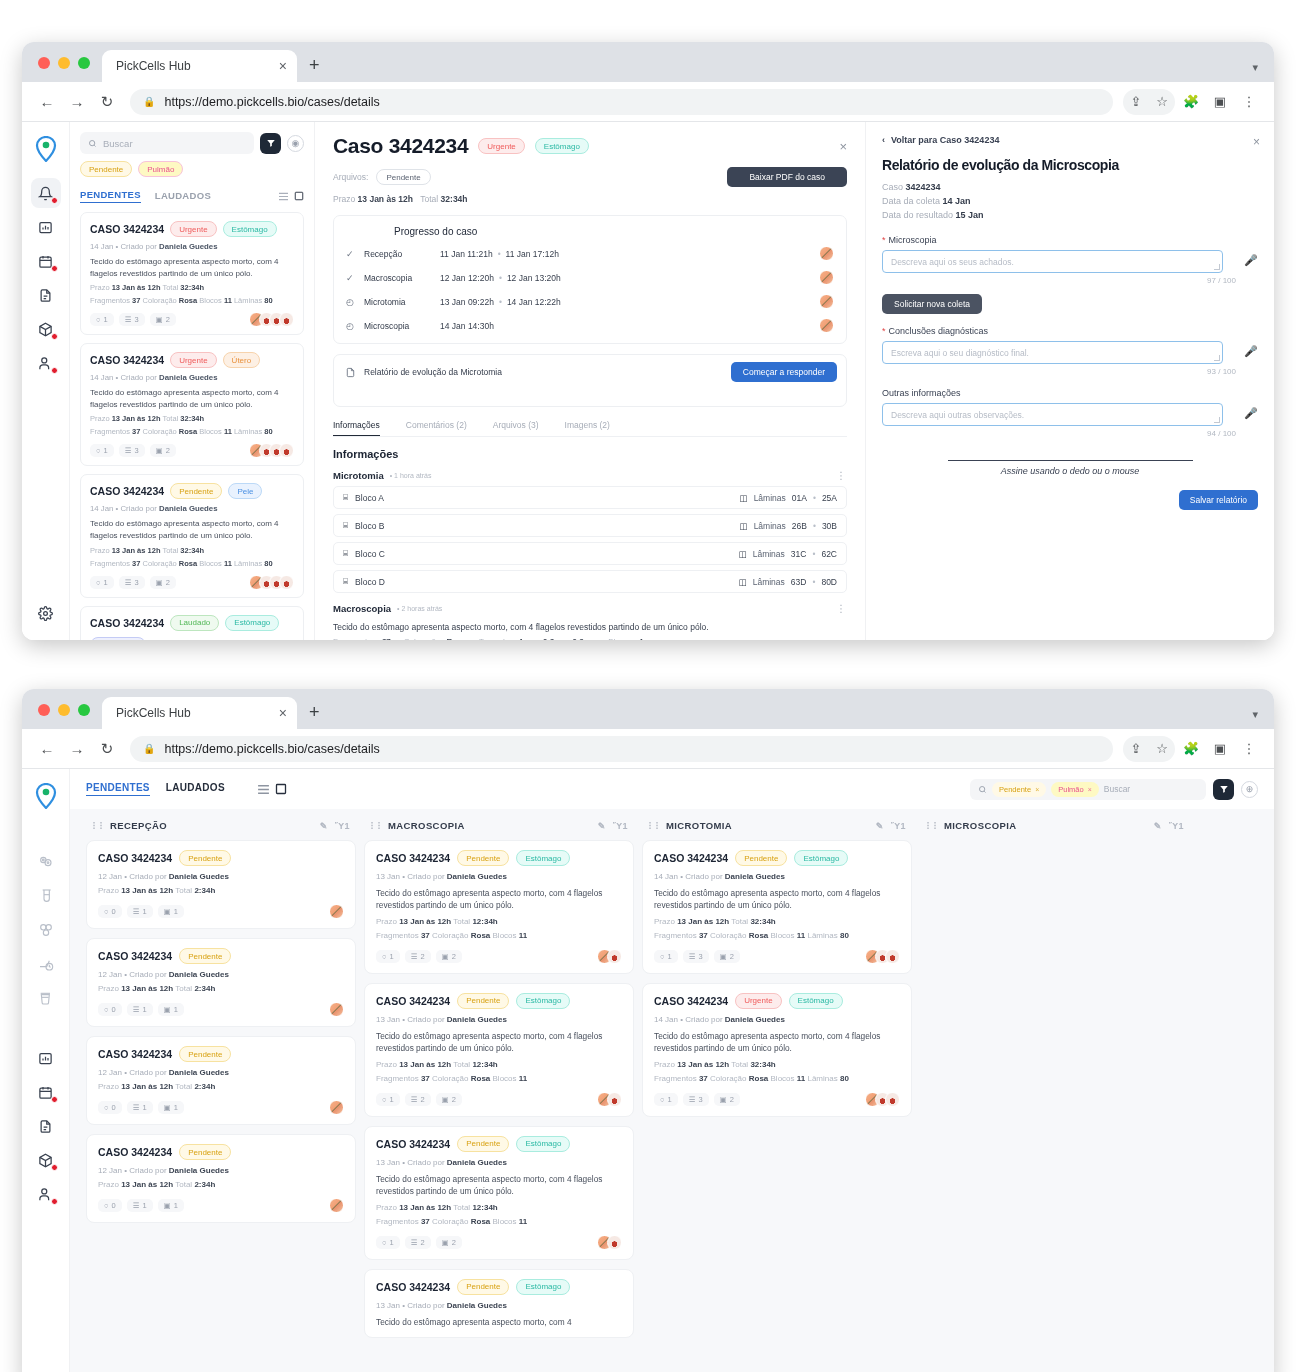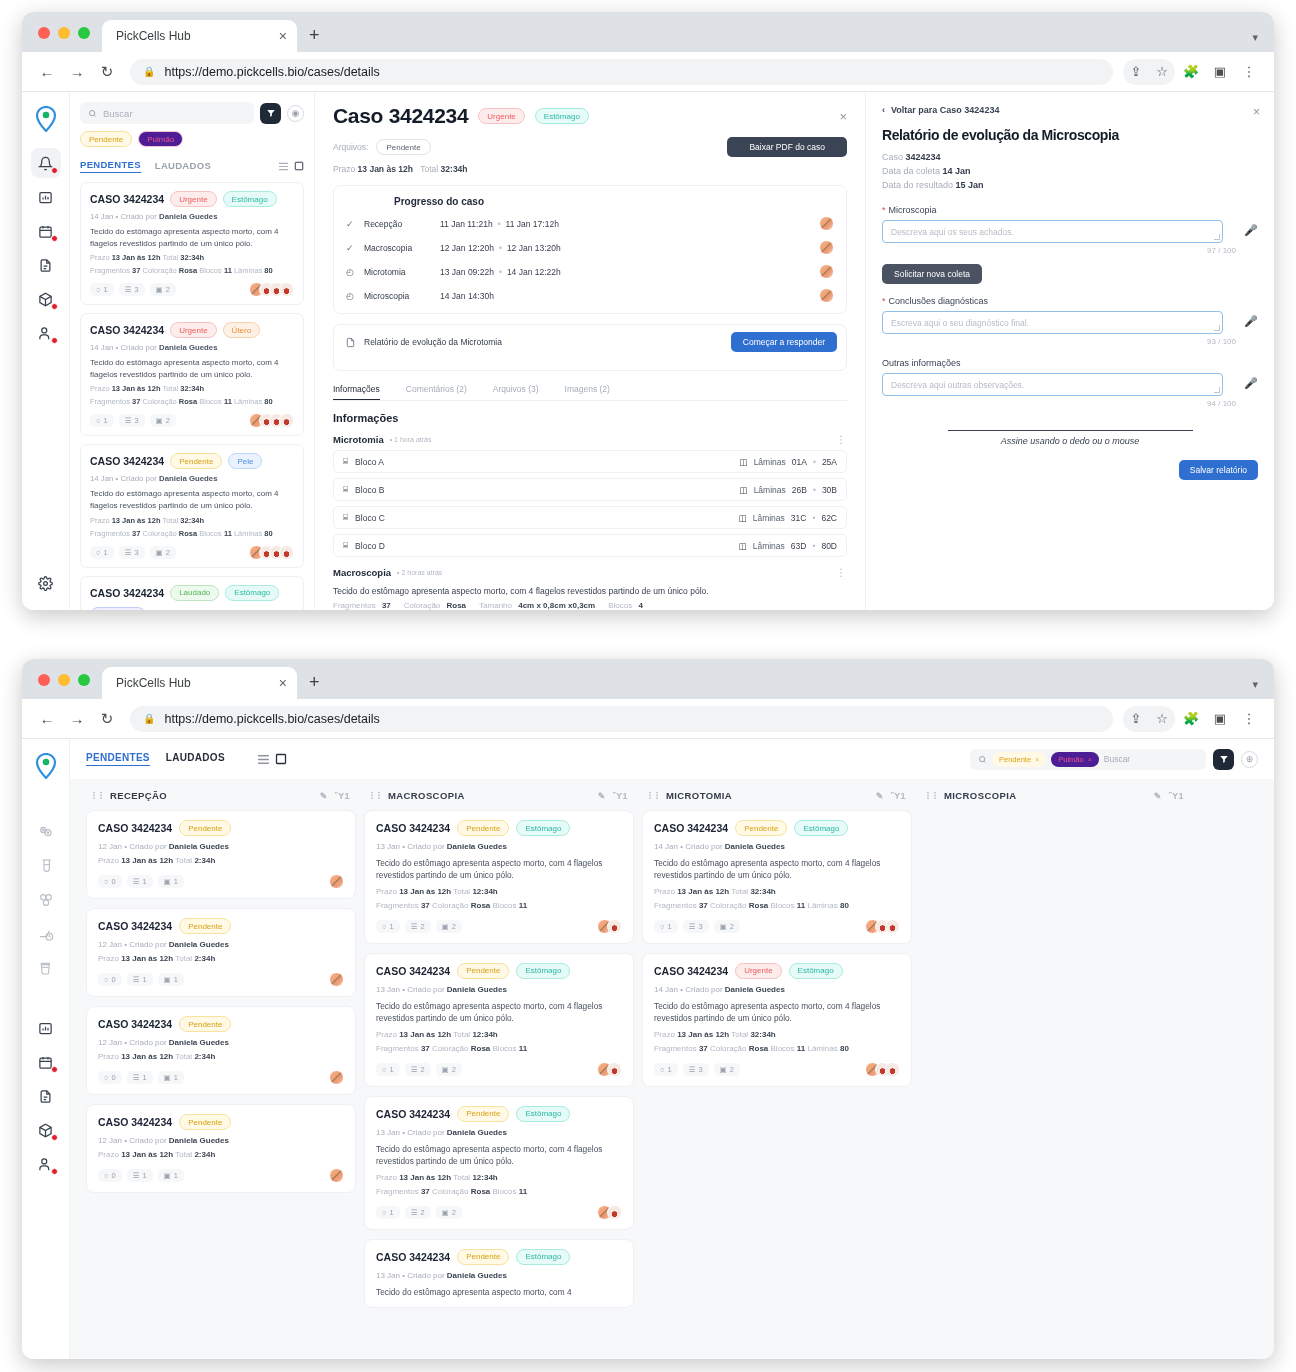--- a/index.html
+++ b/index.html
@@ -10,20 +10,21 @@
     overflow: hidden;
   }
 
   
   .win {
     position: absolute;
     background: #ffffff;
     border-radius: 12px;
     overflow: hidden;
     box-shadow: 0 6px 22px rgba(0,0,0,0.22);
+    margin-top: 30px;
   }
   .win-1 { left: 22px; top: 12px; width: 1252px; height: 598px; }
   .win-2 { left: 22px; top: 659px; width: 1252px; height: 700px; }
 
   .tabbar {
     height: 40px; background: #dee1e6;
     display: flex; align-items: flex-end; position: relative;
   }
   .traffic { display: flex; gap: 8px; padding: 0 12px 13px 16px; align-items: center; }
   .dot { width: 12px; height: 12px; border-radius: 50%; }
@@ -112,21 +113,21 @@
     width: 17px; height: 17px; border-radius: 50%; border: 1px solid #d5d9e0;
     display: flex; align-items: center; justify-content: center; color: #9aa1ad;
     font-size: 9px; cursor: pointer;
   }
   .chiprow { display: flex; gap: 6px; margin-top: 7px; }
   .chip {
     font-size: 8px; padding: 2.5px 8px; border-radius: 10px;
     border: 1px solid transparent; white-space: nowrap;
   }
   .chip-pendente { background: #fff9e6; color: #d8a213; border-color: #f7e2a0; }
-  .chip-pulmao   { background: #4c1d95; color: #e8528e; border-color: #f8c3d9; }
+  .chip-pulmao   { background: #fef9c3; color: #e8528e; border-color: #f8c3d9; }
   .chip-estomago { background: #e6fbf7; color: #2bb9a4; border-color: #a9ecdf; }
   .chip-urgente  { background: #fdecec; color: #ef5b5b; border-color: #f8c2c2; }
   .chip-utero    { background: #fdf0e4; color: #e8913d; border-color: #f7d3ac; }
   .chip-pele     { background: #e9f2fe; color: #4a90e2; border-color: #bcd9f7; }
   .chip-laudado  { background: #effaef; color: #52b757; border-color: #bde6bf; }
   .chip-baixo    { background: #eef0fd; color: #6572d6; border-color: #c4cbf5; }
 
   .tabsrow {
     display: flex; align-items: center; margin-top: 12px; gap: 14px;
     font-size: 9.5px; font-weight: 700; letter-spacing: .3px;
@@ -180,33 +181,33 @@
     margin-left: auto; background: #3b4455; color: #fff;
     font-size: 8.5px; padding: 5px 22px; border-radius: 5px; cursor: pointer;
   }
   .dt-row3 { font-size: 8.5px; color: #a7adb8; margin-top: 7px; }
   .dt-row3 b { color: #3d4553; font-weight: 700; }
 
   .panel {
     border: 1px solid #edeff2; border-radius: 7px;
     margin-top: 11px; padding: 10px 12px;
   }
-  .panel-title { font-size: 10px; font-weight: 700; color: #232b3a; padding-left: 48px; }
+  .panel-title { font-size: 10px; font-weight: 400; color: #232b3a; padding-left: 48px; }
   .prog-row {
     display: flex; align-items: center; margin-top: 9px; font-size: 8.5px; color: #333b4a;
   }
   .prog-ico { width: 18px; color: #6f7785; font-size: 9px; }
   .prog-name { width: 76px; }
   .prog-dates { color: #39414f; }
   .prog-dates .sep { color: #b9bfc9; margin: 0 5px; }
   .prog-av { margin-left: auto; }
 
   .reportbar {
     border: 1px solid #edeff2; border-radius: 7px; margin-top: 10px;
-    display: flex; align-items: center; padding: 7px 9px 18px 11px; gap: 8px; justify-content: space-between;
+    display: flex; align-items: center; padding: 7px 9px 24px 11px; gap: 8px; justify-content: space-between;
   }
   .rb-text { font-size: 8.5px; color: #333b4a; }
   .blue-btn {
     margin-left: auto; background: #2f6fd0; color: #fff;
     font-size: 8.5px; padding: 5px 12px; border-radius: 5px; cursor: pointer;
   }
 
   .dtabs {
     display: flex; gap: 26px; margin-top: 13px;
     border-bottom: 1px solid #eef0f3; font-size: 8.5px;

